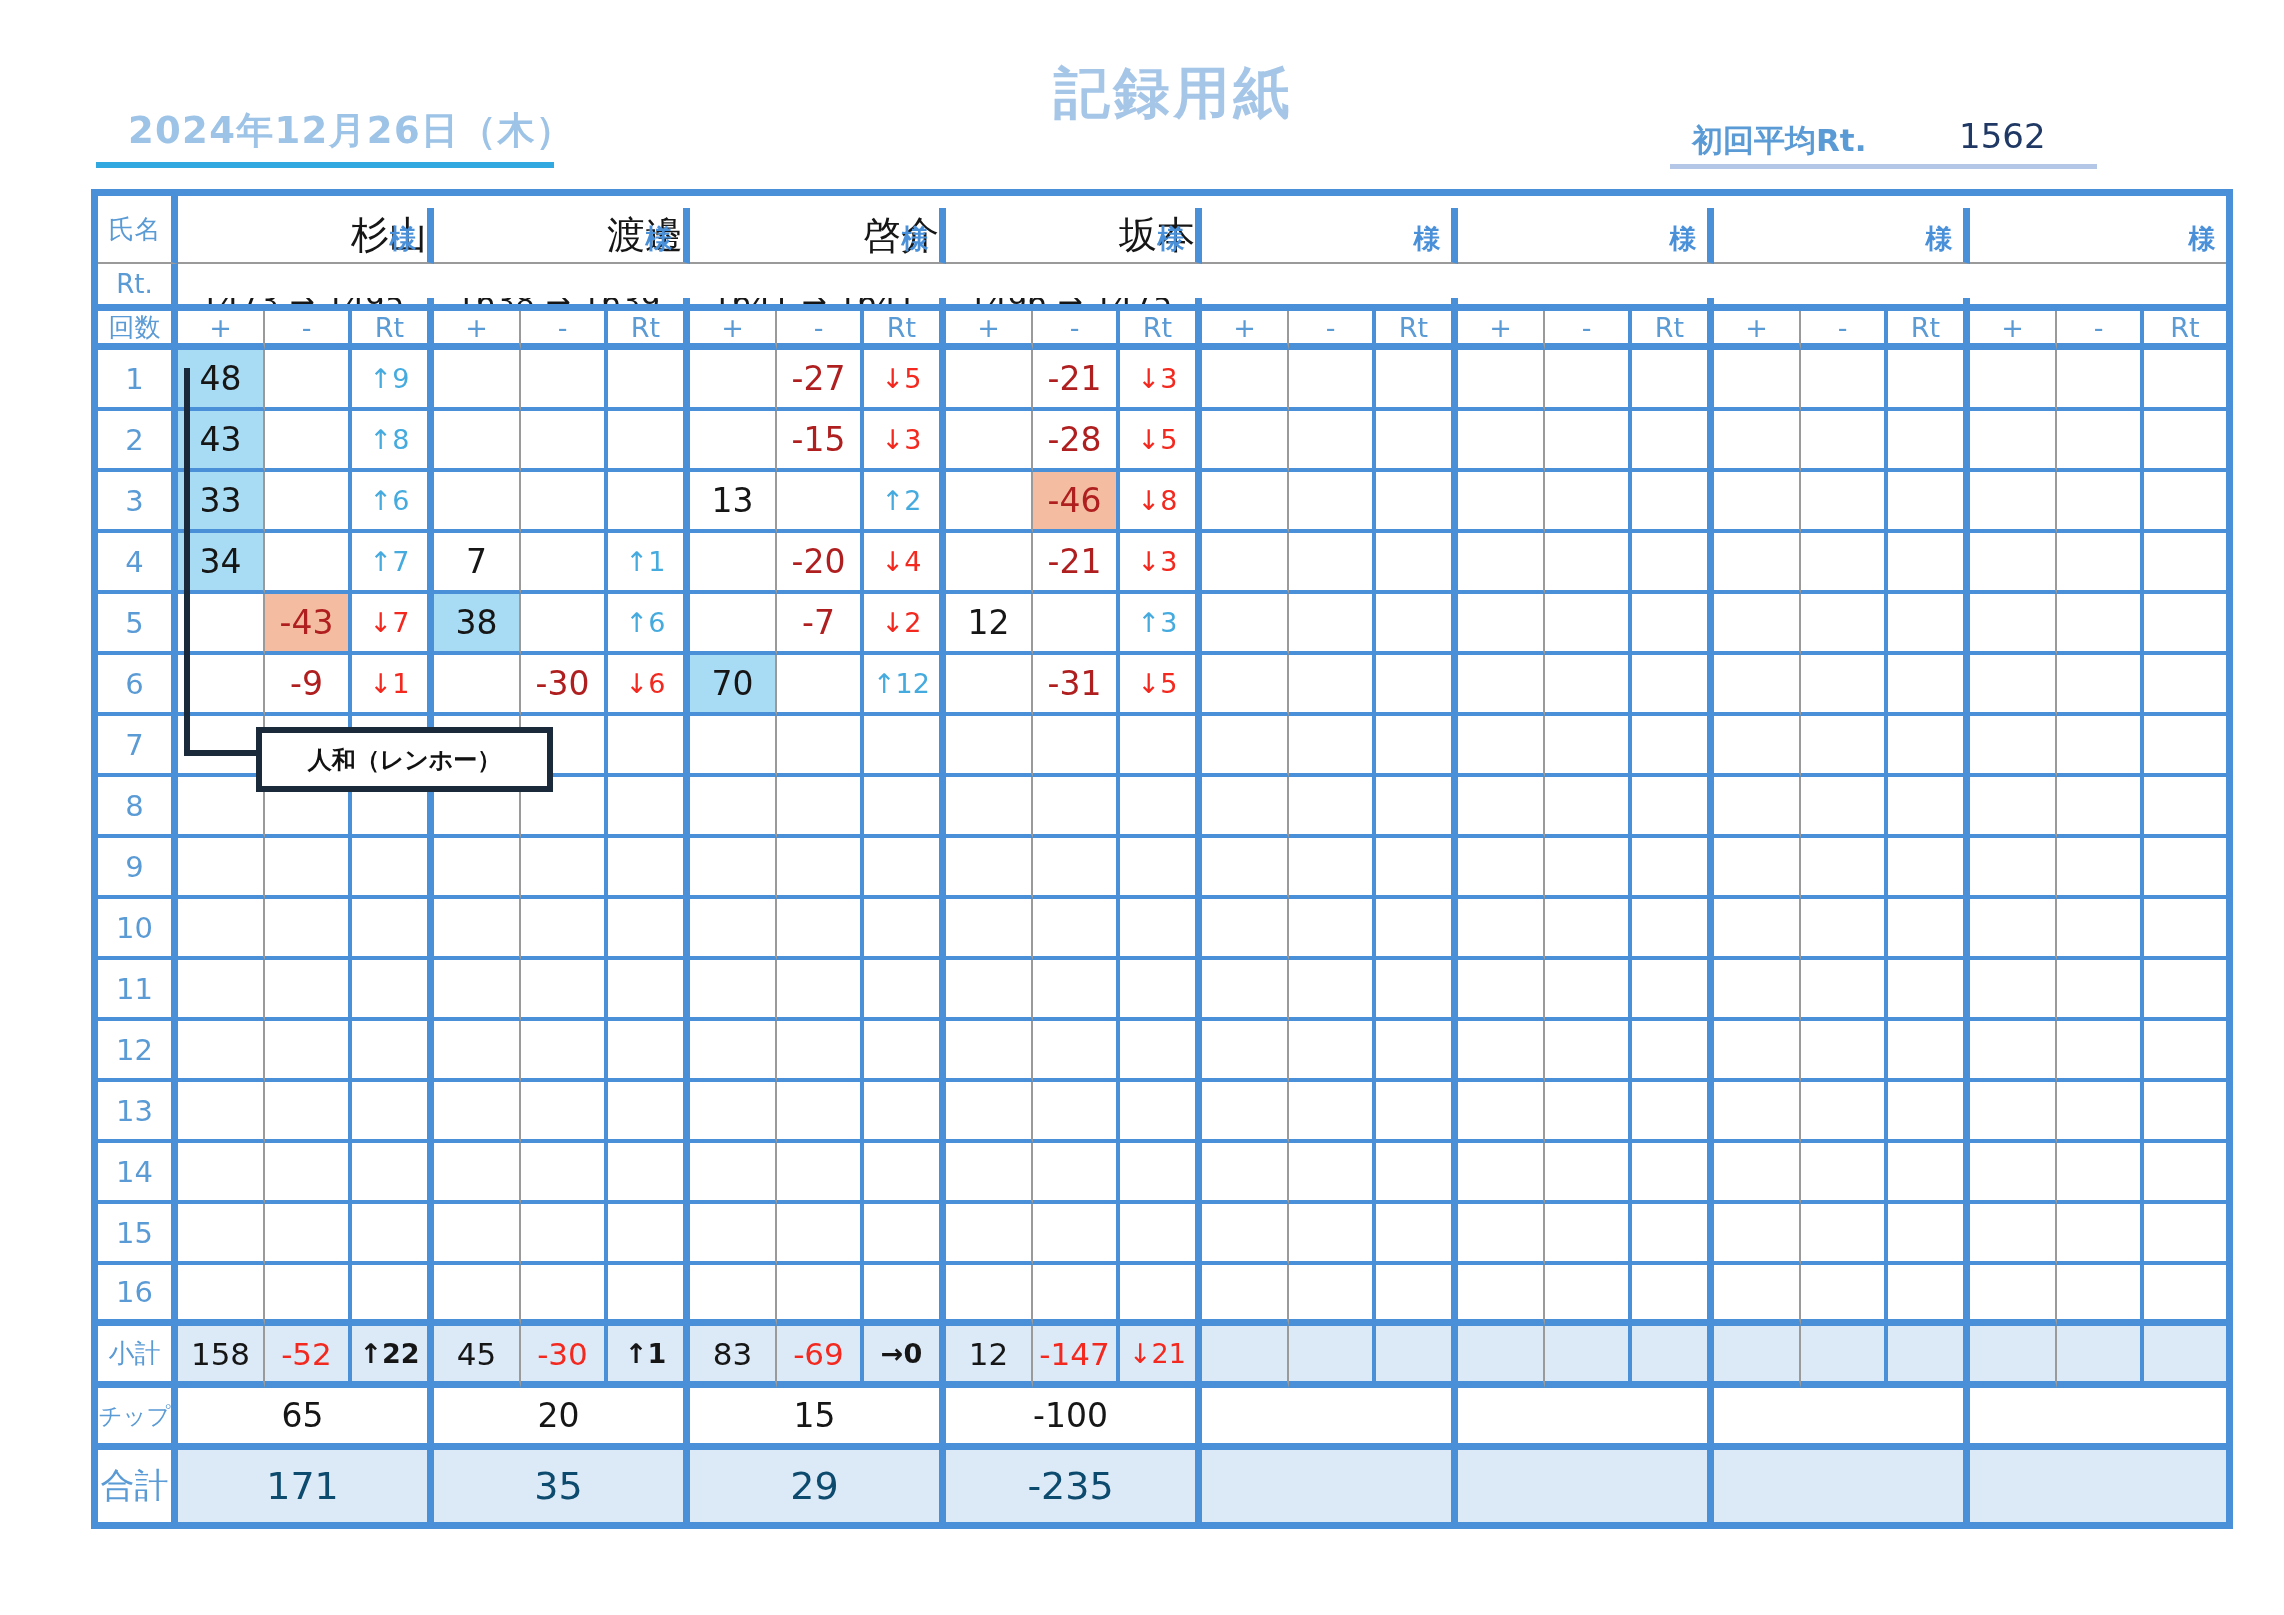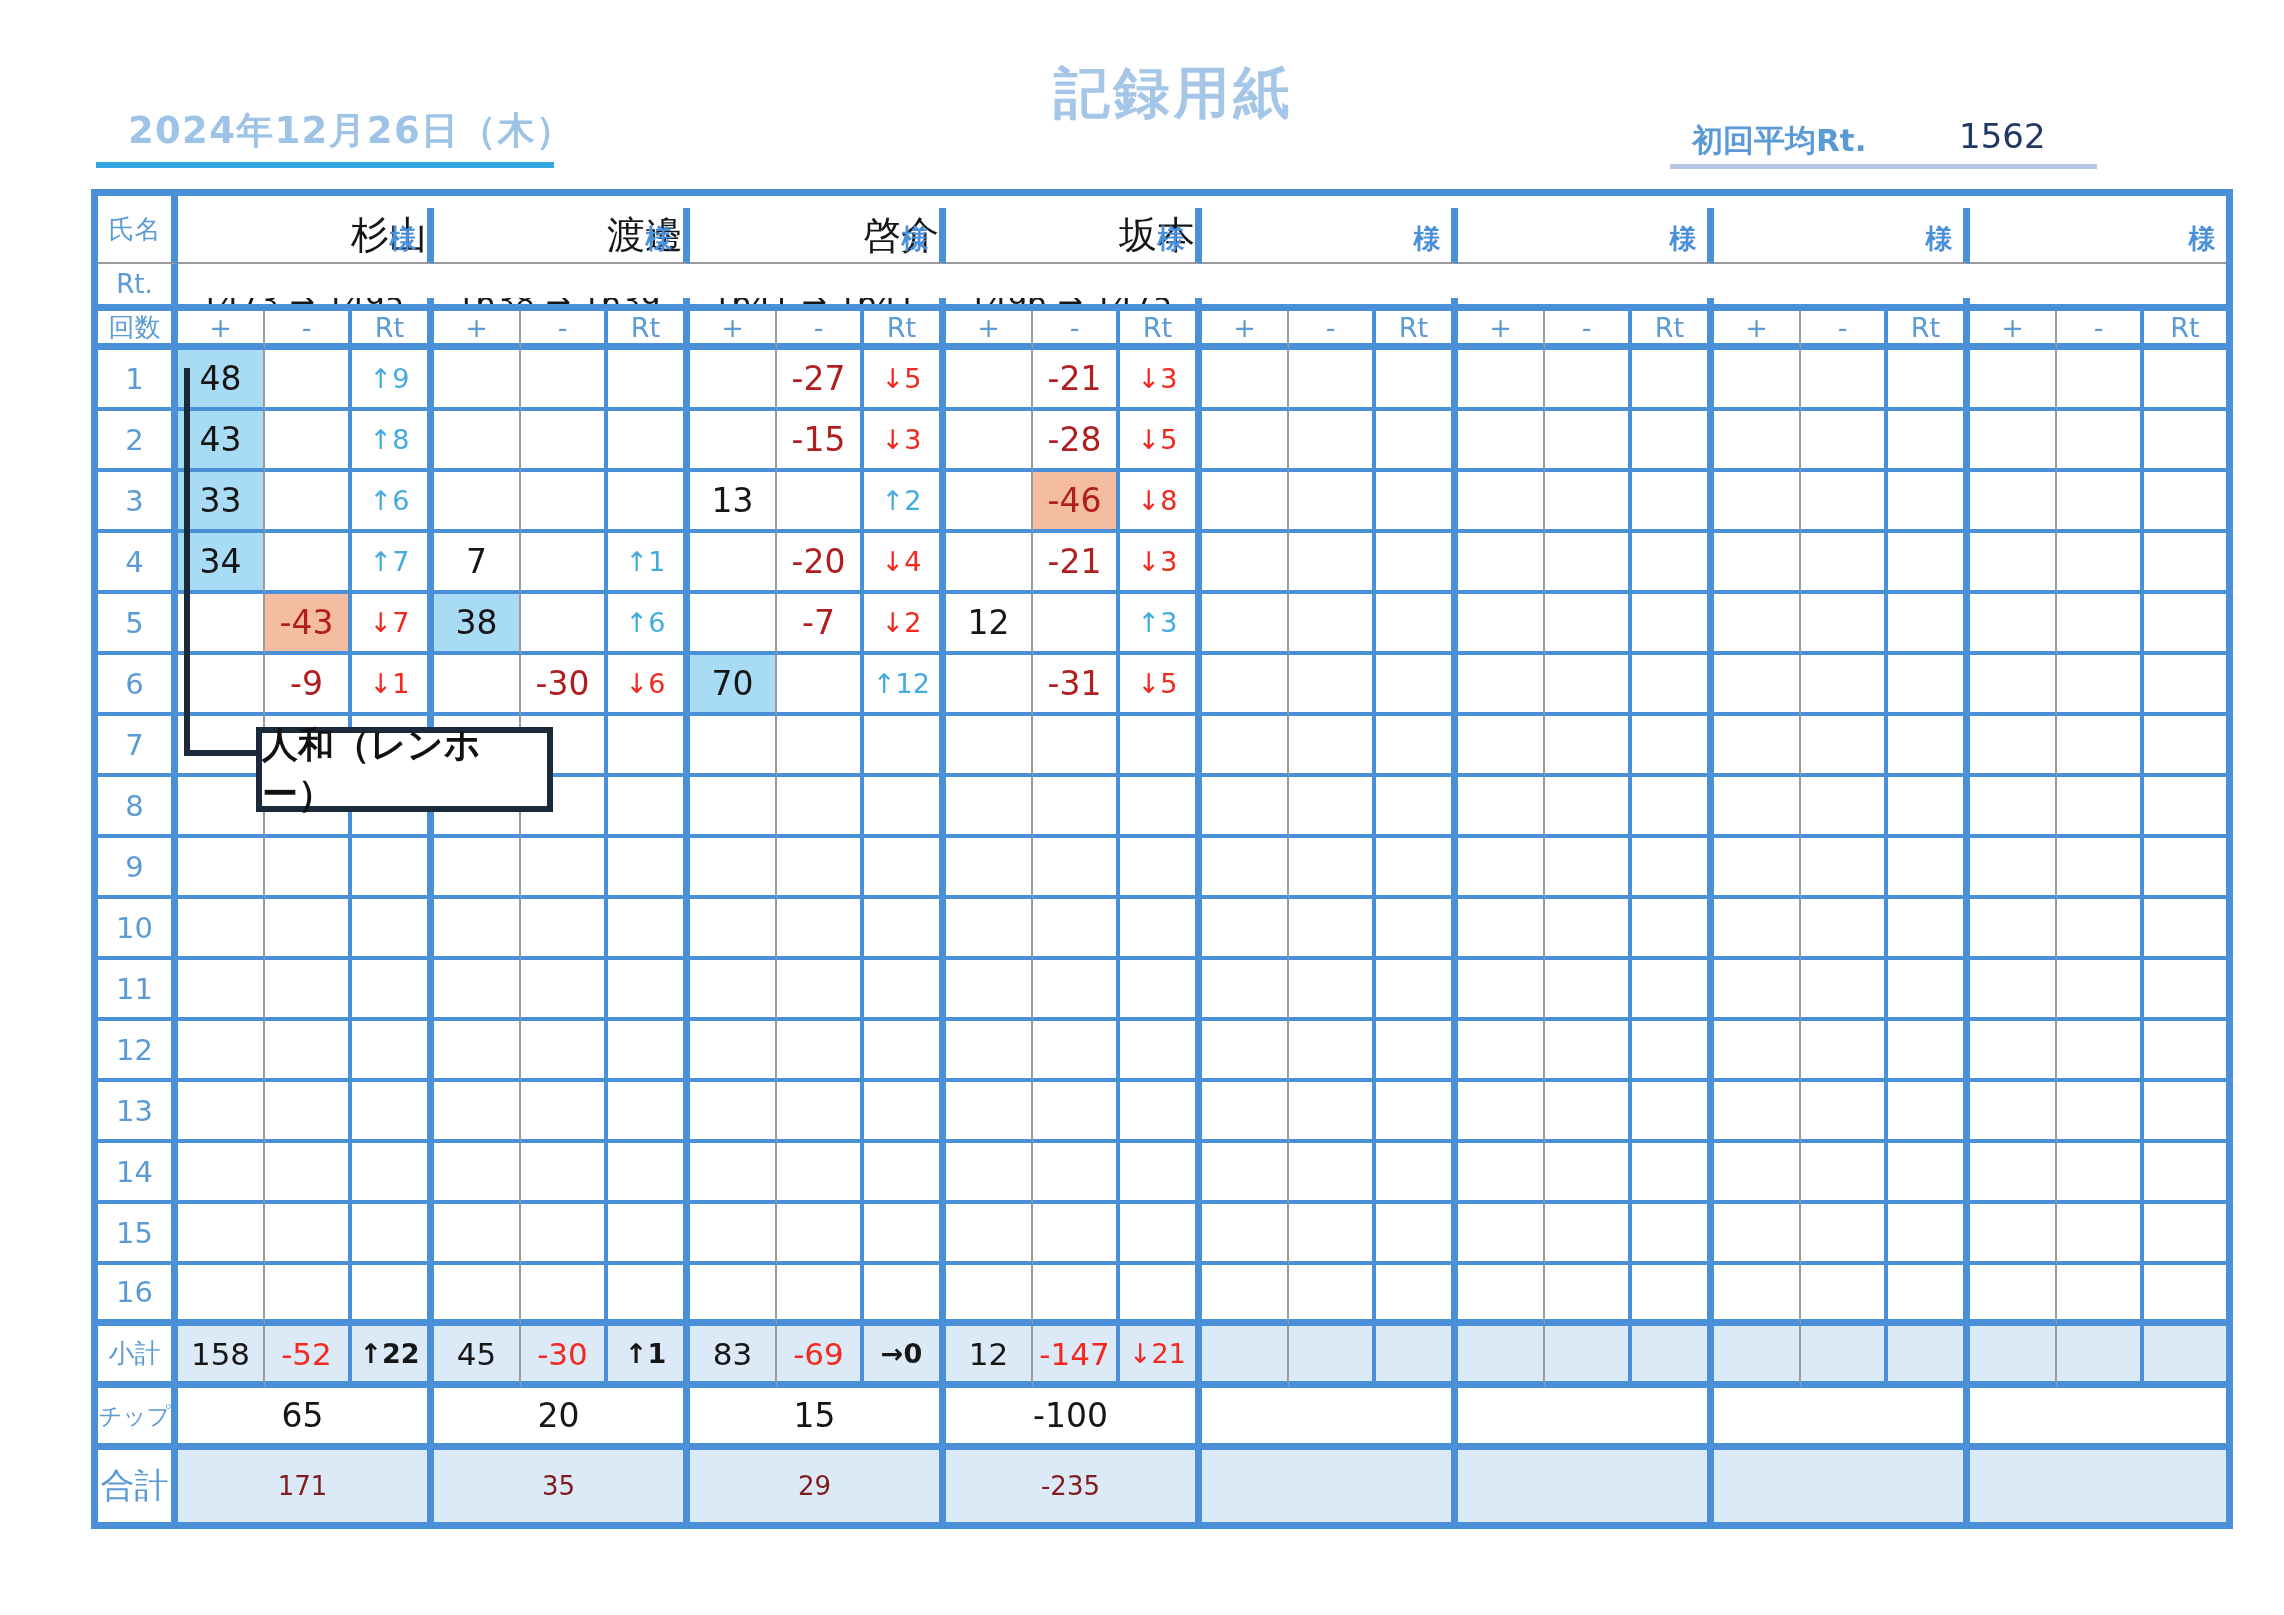--- a/index.html
+++ b/index.html
@@ -46,28 +46,28 @@
   .rtv{font-size:27px;color:#161616;}
   .neg{color:var(--negd);}
   .negb{color:var(--negb);}
   .up{color:var(--up);}
   .down{color:var(--negb);}
   .flat{color:#161616;font-weight:bold;}
   .tint{background:var(--tint);}
   .hlb{background:var(--hlb);}
   .hls{background:var(--hls);}
   .chipv{font-size:33px;color:#161616;}
-  .totalv{font-size:26px;color:#7f1d1d;}
+  .totalv{font-size:38px;color:#0c4a6e;}
 
   .callout-vline{position:absolute;left:184px;top:368px;width:5.9px;height:388px;background:var(--dark);}
   .callout-hline{position:absolute;left:184px;top:750px;width:76px;height:5.9px;background:var(--dark);}
-  .callout-box{position:absolute;left:256px;top:727px;width:297px;height:85px;
+  .callout-box{position:absolute;left:256px;top:727px;width:297px;height:65px;
                background:#fff;border:6.5px solid var(--dark);box-sizing:border-box;
                display:flex;align-items:center;justify-content:center;
-               font-size:36px;font-weight:700;color:#111;}
+               font-size:24px;font-weight:700;color:#111;}
 </style>
 </head>
 <body>
 
 <div class="page">
   <div class="title">記録用紙</div>
   <div class="date">2024年12月26日（木）</div>
   <div class="date-underline"></div>
   <div class="avg-label">初回平均Rt.</div>
   <div class="avg-value">1562</div>

